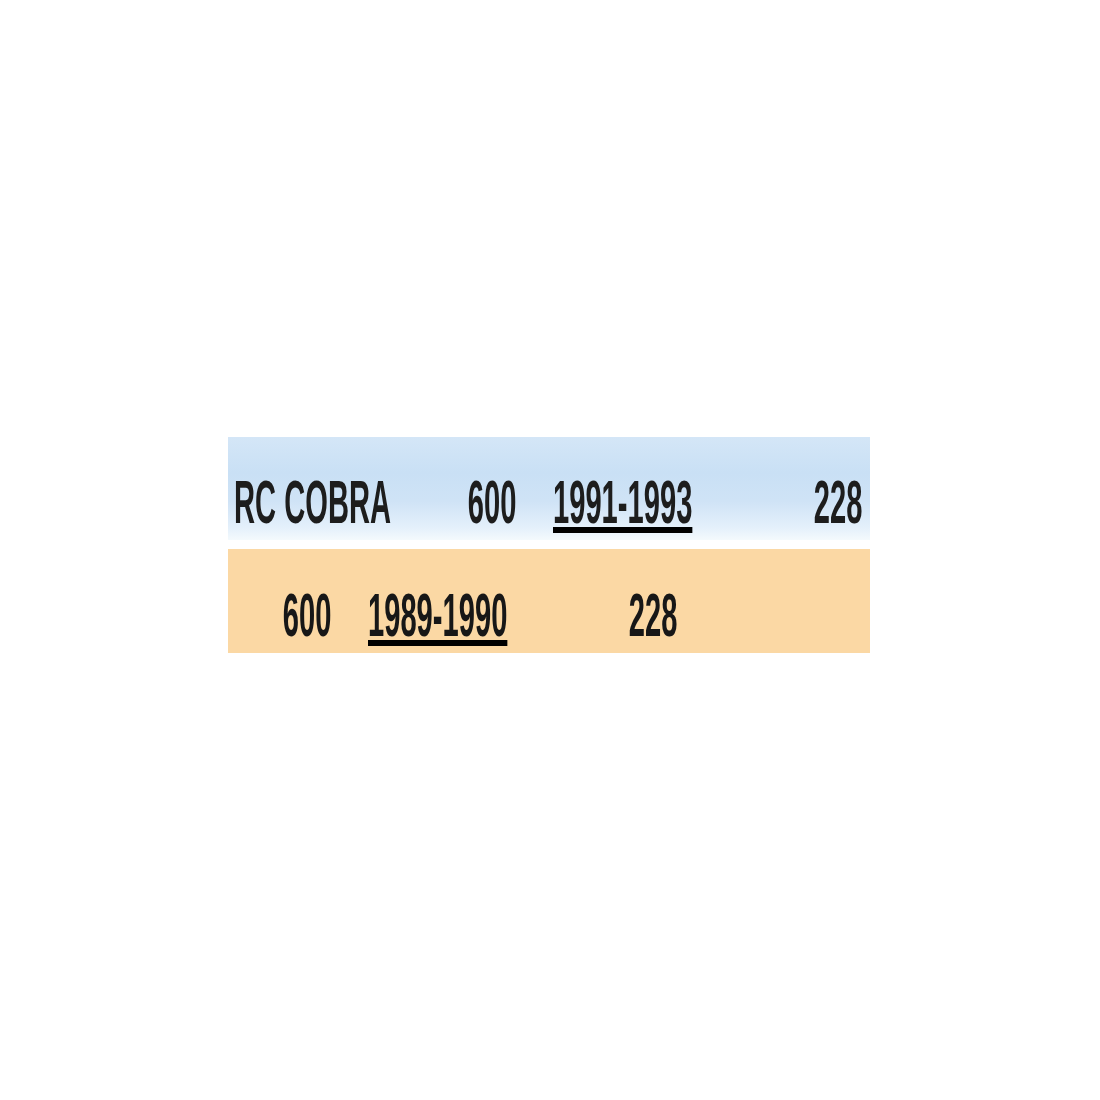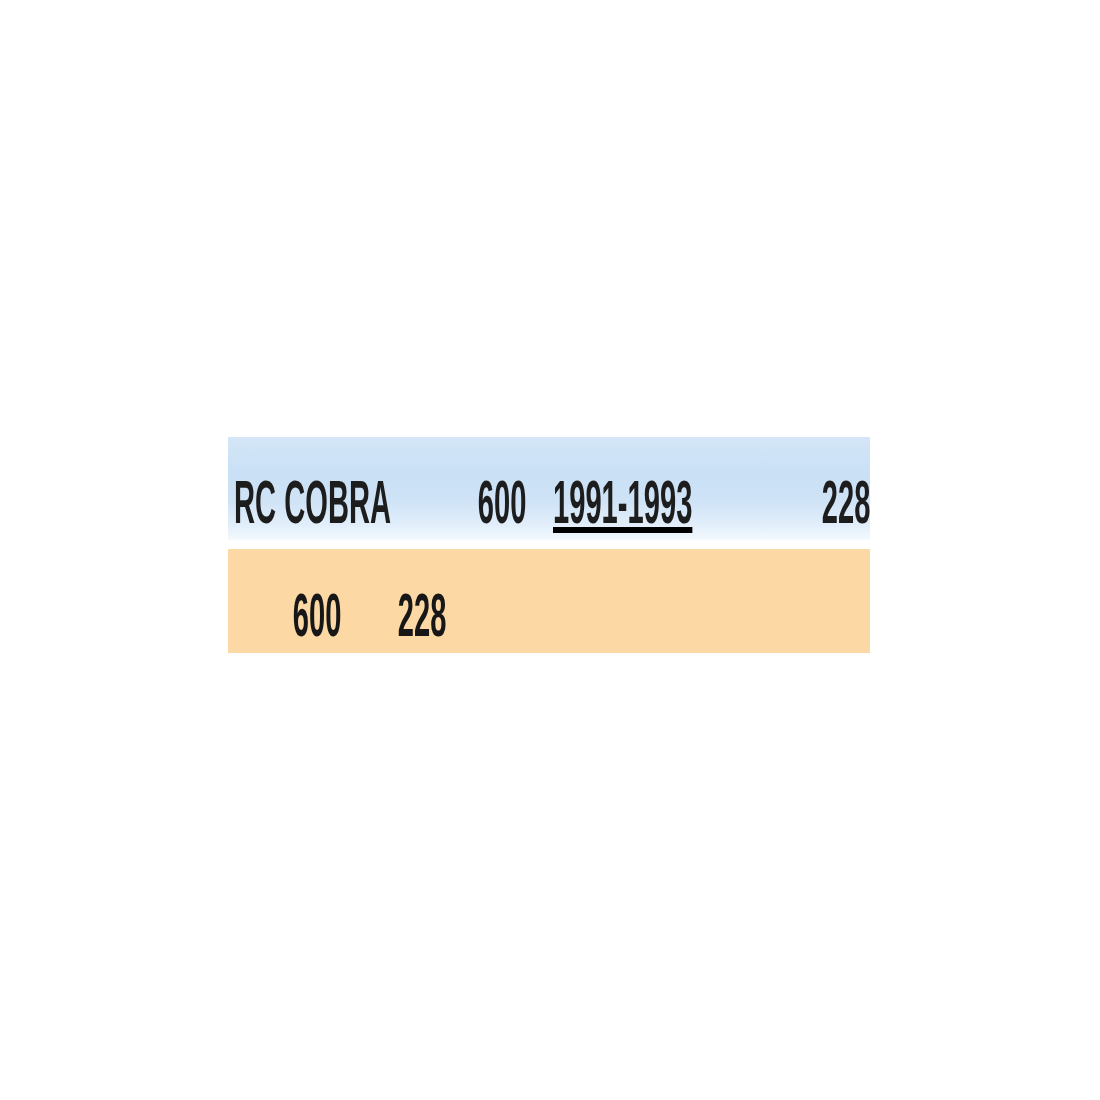--- a/index.html
+++ b/index.html
@@ -69,23 +69,23 @@
     content: "";
     position: absolute;
     left: -5px;
     top: 0;
     width: 5px;
     height: 100%;
     background: #ffffff;
   }
 
   .col-name   { width: 185px; justify-content: flex-start; padding-left: 6px; }
-  .col-cc     { width: 131px; justify-content: center;   padding-right: 8px; }
+  .col-cc     { width: 131px; justify-content: flex-start;   padding-right: 8px; }
   .col-years  { width: 239px; justify-content: flex-start; padding-left: 9px; text-decoration: underline; }
-  .col-code   { width: 87px;  justify-content: flex-end;   padding-right: 0; }
+  .col-code   { width: 87px;  justify-content: flex-end;   padding-right: 8px; }
 
   .cell-text {
     display: block;
     font-family: "Liberation Sans", sans-serif;
     font-weight: 700;
     font-size: 62px;
     line-height: 0.95;
     letter-spacing: 0px;
     color: #1b1b1b;
     white-space: nowrap;
@@ -122,20 +122,23 @@
       </div>
       <div class="cell col-code">
         <span class="cell-text">228</span>
       </div>
     </div>
 
     <div class="spec-row row-even">
       <div class="cell col-cc">
         <span class="cell-text">600</span>
       </div>
+      <div class="cell col-years">
+        <span class="cell-text">1989-1990</span>
+      </div>
       <div class="cell col-code">
         <span class="cell-text">228</span>
       </div>
     </div>
 
   </div>
 
 </div>
 
 </body></html>

